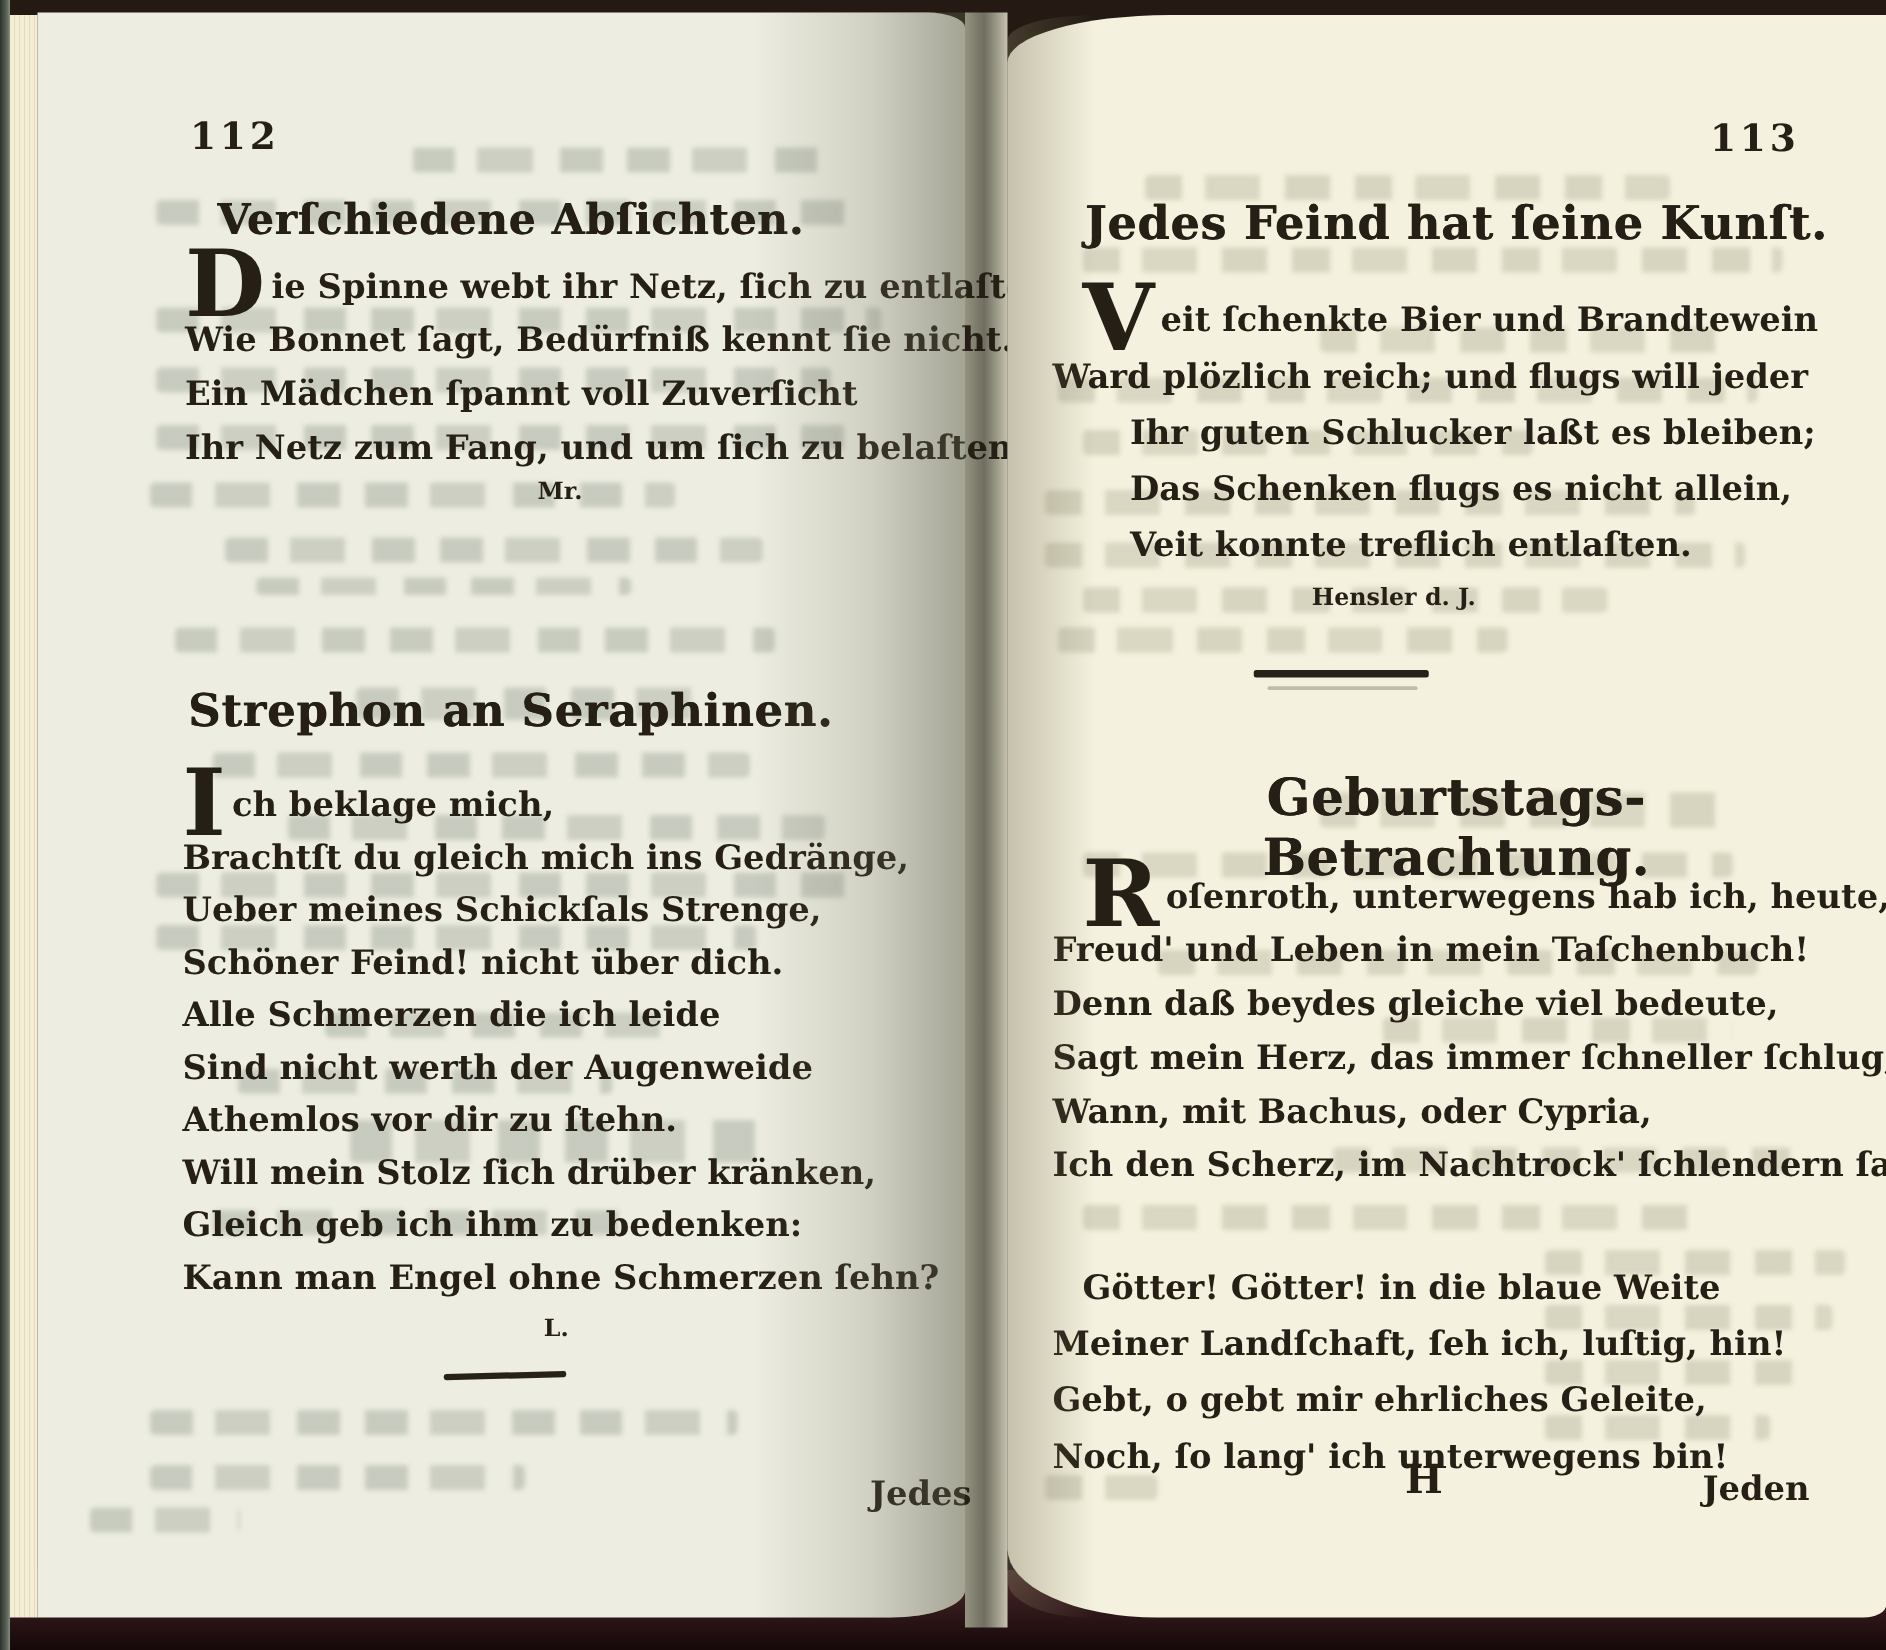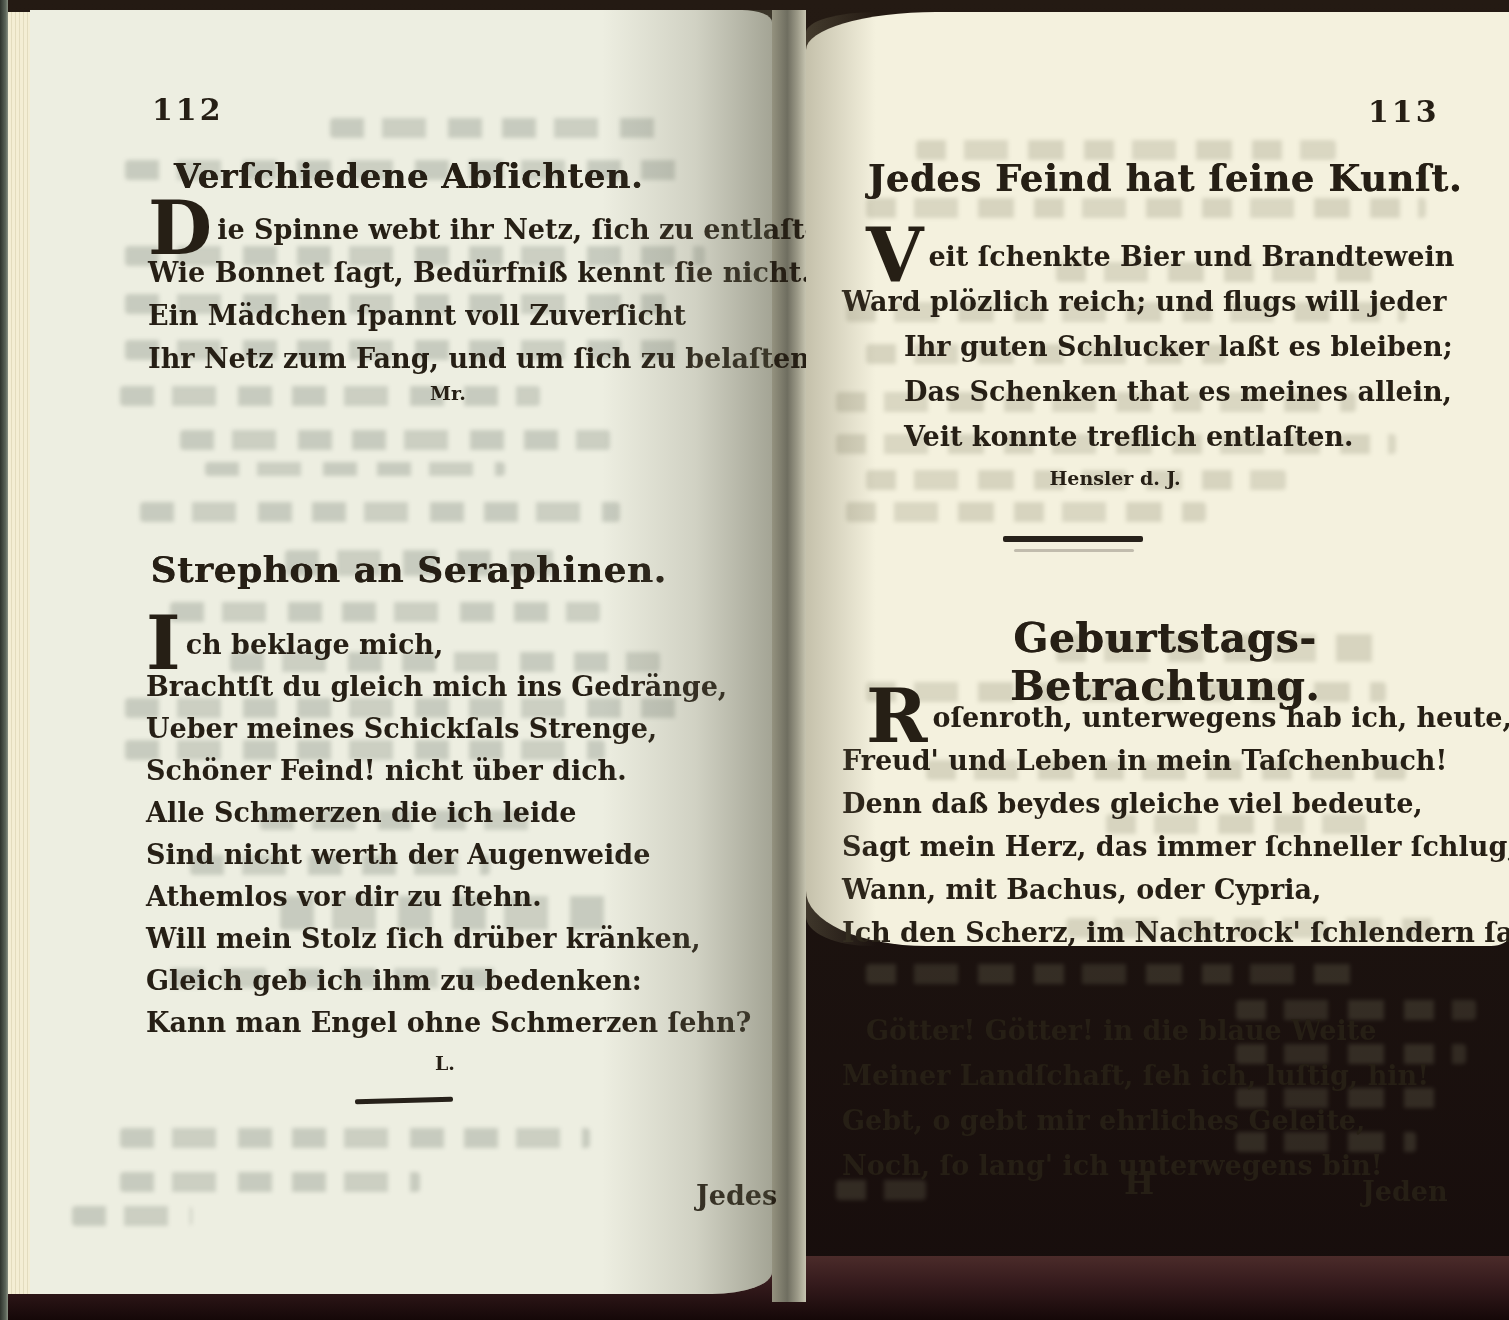--- a/index.html
+++ b/index.html
@@ -11,21 +11,21 @@
          background:linear-gradient(180deg,#4b2b2a 0%,#341a1c 45%,#150808 100%);}
   
   .edge-left-dark{position:absolute;left:0;top:0;bottom:0;width:8px;
          background:linear-gradient(90deg,#2e332c 0%,#5d665a 70%,#8a9183 100%);}
   .fore-edge{position:absolute;left:8px;top:12px;bottom:26px;width:22px;
          background:repeating-linear-gradient(90deg,#f4eed4 0 3px,#e3dcbe 3px 4px);}
   
   .page{position:absolute;z-index:1;}
   .page-left{left:30px;top:10px;width:742px;height:1284px;background:#edeee1;
          border-bottom-right-radius:60px 22px;border-top-right-radius:30px 12px;}
-  .page-right{left:806px;top:12px;width:703px;height:934px;background:#f4f1de;
+  .page-right{left:806px;top:12px;width:703px;height:1282px;background:#f4f1de;
          border-top-left-radius:130px 38px;border-bottom-left-radius:120px 55px;
          border-bottom-right-radius:18px 10px;}
   .gutter{position:absolute;left:772px;top:10px;width:34px;height:1292px;z-index:0;
          background:linear-gradient(90deg,#94927f 0%,#6f6e60 45%,#9c9a88 75%,#c6c4b0 100%);}
   .shade-left{position:absolute;right:0;top:0;bottom:0;width:170px;pointer-events:none;
          background:linear-gradient(90deg,rgba(108,108,90,0) 0%,rgba(108,108,90,.22) 55%,rgba(84,84,66,.48) 100%);
          border-bottom-right-radius:60px 22px;}
   .shade-right{position:absolute;left:0;top:0;bottom:0;width:70px;pointer-events:none;
          background:linear-gradient(90deg,rgba(120,114,88,.38) 0%,rgba(120,114,88,0) 100%);
          border-top-left-radius:130px 38px;border-bottom-left-radius:120px 55px;}
@@ -152,21 +152,21 @@
     <div class="ghost" style="top:1168px;left:30px;width:90px;"></div>
 
     <div class="pagenum" style="left:562px;top:82px;">113</div>
 
     <div class="heading" style="top:144px;font-size:37px;">Jedes Feind hat ſeine Kunſt.</div>
 
     <div class="poem lh44" style="left:36px;top:222px;width:644px;">
       <span class="line ind-sm"><span class="dropcap">V</span><span>eit ſchenkte Bier und Brandtewein</span></span>
       <span class="line">Ward plözlich reich; und flugs will jeder</span>
       <span class="line ind-med">Ihr guten Schlucker laßt es bleiben;</span>
-      <span class="line ind-med">Das Schenken that es meines allein,</span>
+      <span class="line ind-med">Das Schenken flugs es nicht allein,</span>
       <span class="line ind-med">Veit konnte treflich entlaſten.</span>
       <span class="sig" style="margin-right:98px;margin-top:8px;">Hensler d. J.</span>
     </div>
 
     <div class="rule" style="left:197px;top:524px;width:140px;height:6px;"></div>
     <div class="rule" style="left:208px;top:537px;width:120px;height:3px;opacity:.25;"></div>
 
     <div class="heading" style="top:602px;font-size:41px;">Geburtstags-Betrachtung.</div>
 
     <div class="poem lh43" style="left:36px;top:684px;width:644px;">

